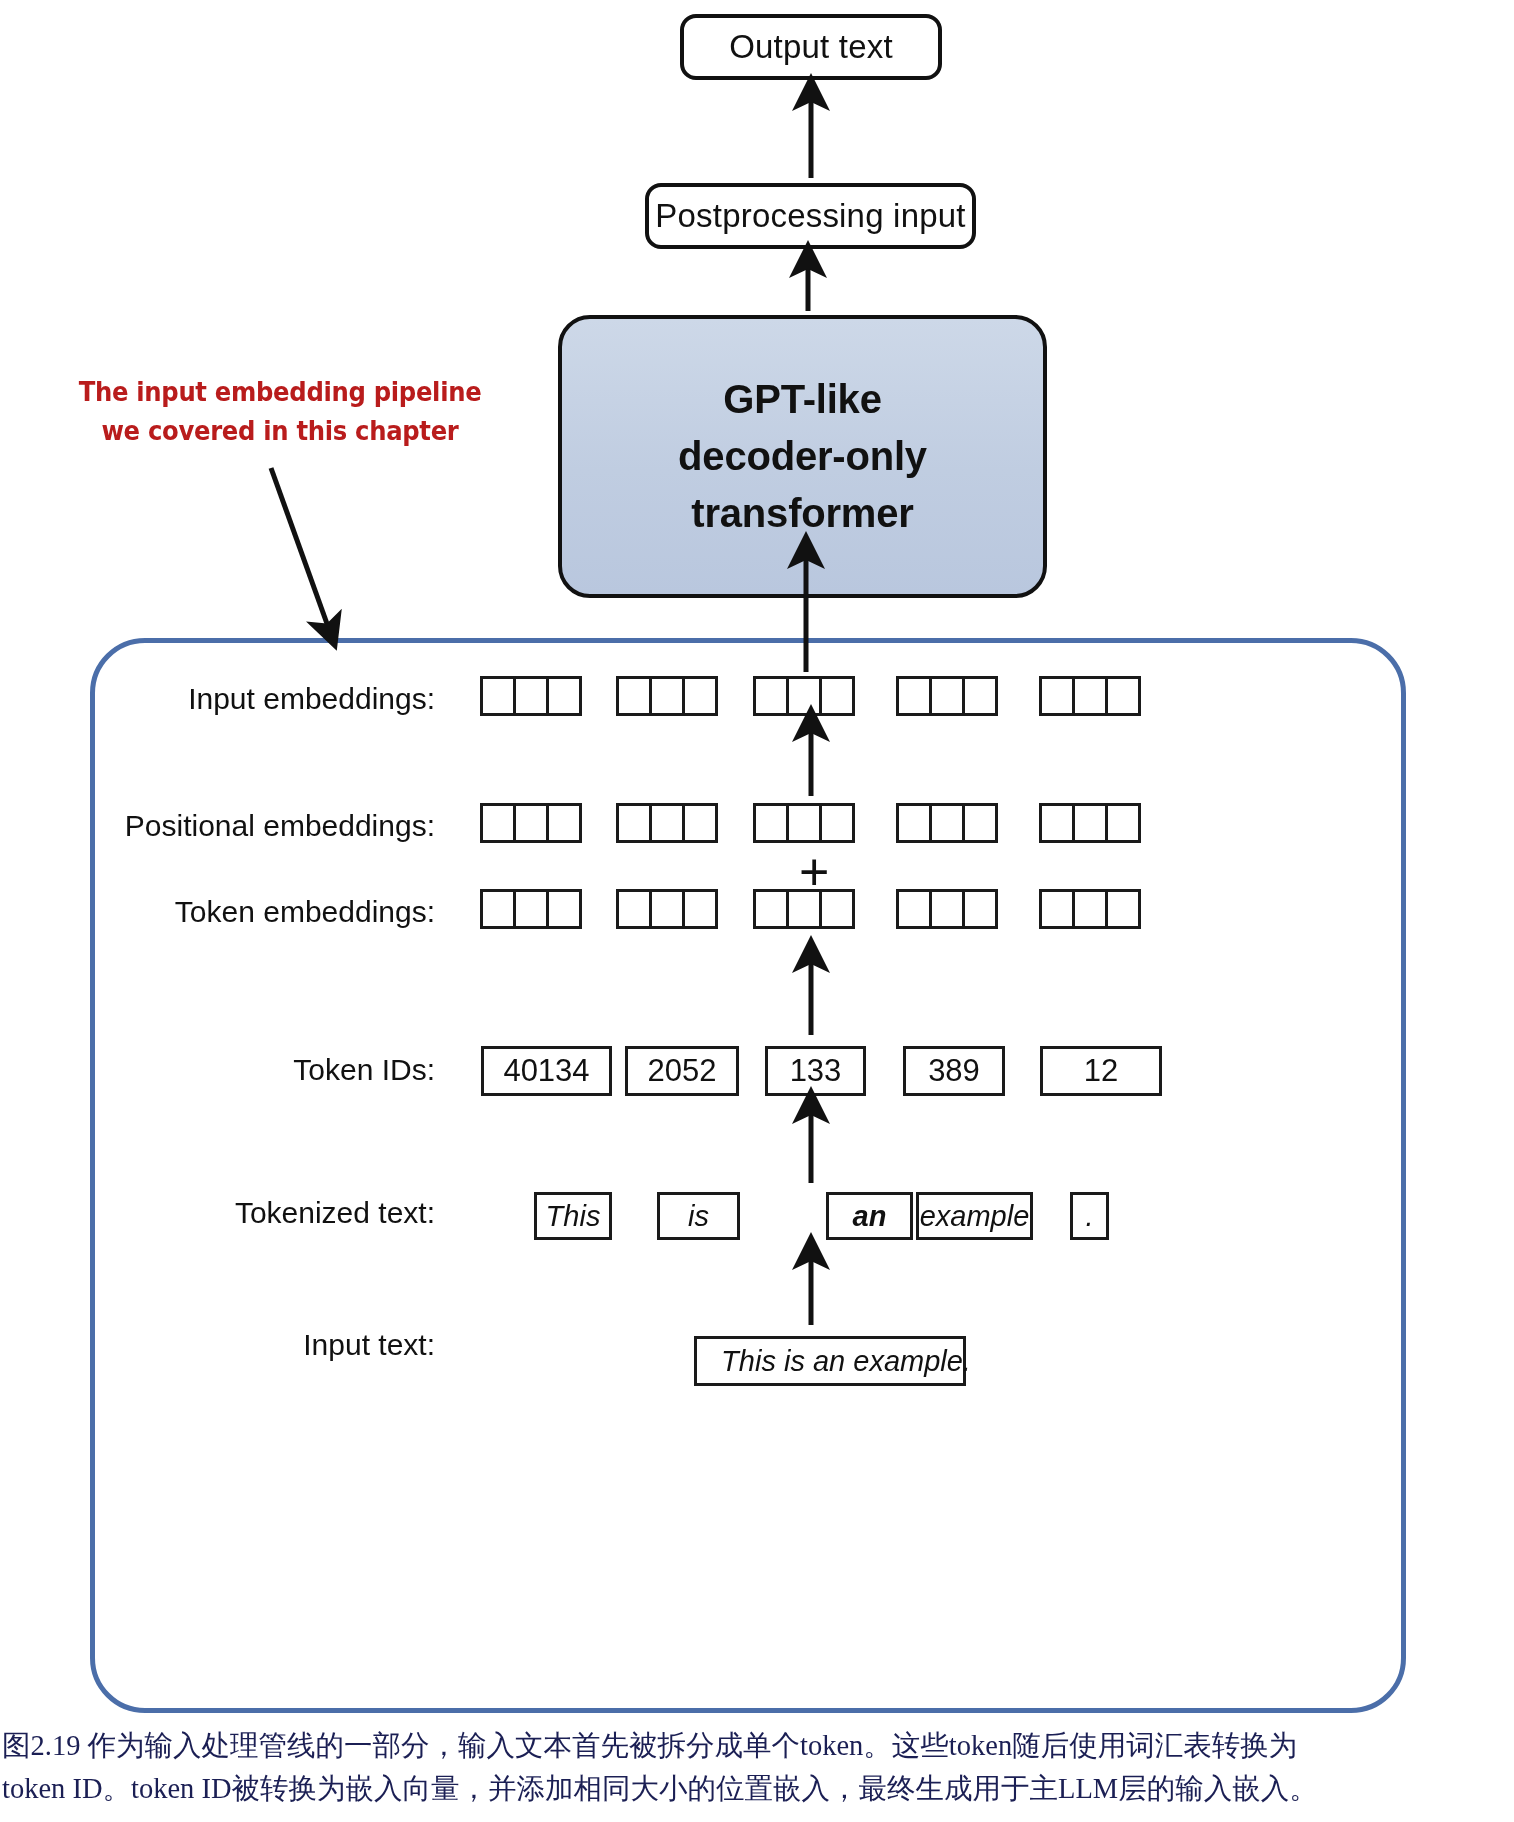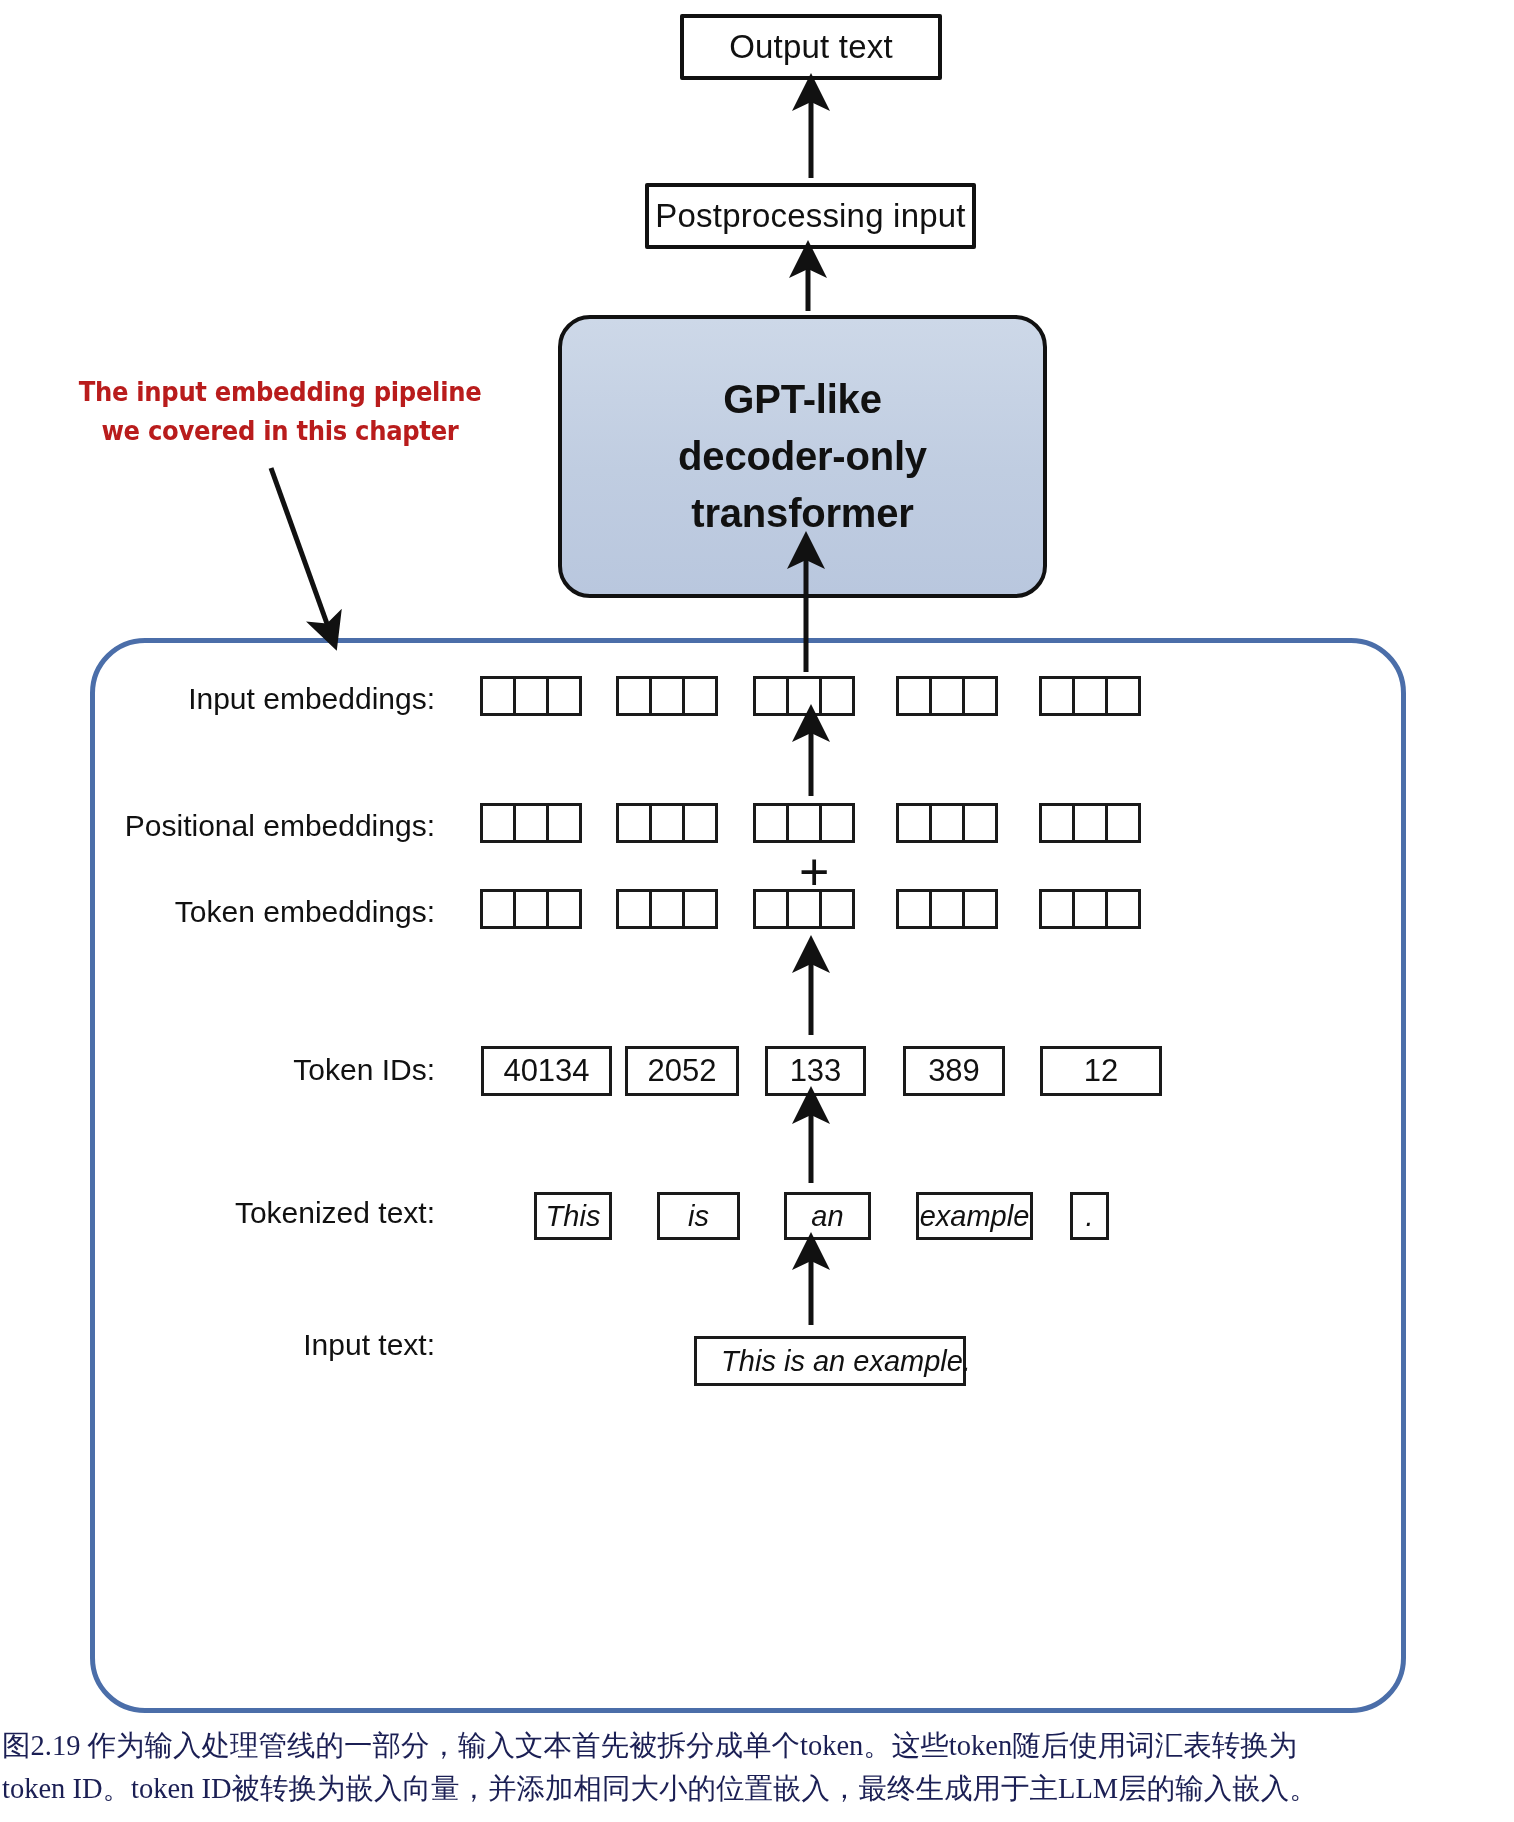--- a/index.html
+++ b/index.html
@@ -6,21 +6,21 @@
   body{
     width:1514px;height:1822px;position:relative;overflow:hidden;
     font-family:"Liberation Sans","DejaVu Sans",sans-serif;
     color:#111;
   }
 
   
   .pill{
     position:absolute;
     border:4px solid #111;
-    border-radius:2px;
+    border-radius:16px;
     background:#fff;
     display:flex;align-items:center;justify-content:center;
     font-size:33px;
     letter-spacing:.2px;
     white-space:nowrap;
     box-sizing:border-box;
   }
 
   
   .transformer{
@@ -251,21 +251,21 @@
     </div>
   </div>
 
 <div id="tokenized-row">
     <div class="tbox italic" style="left: 519px; top: 1192px; width: 78px; height: 48px;">
       <span>This</span>
     </div>
     <div class="tbox italic" style="left: 642px; top: 1192px; width: 83px; height: 48px;">
       <span>is</span>
     </div>
-    <div class="tbox italic" style="left: 769px; top: 1192px; width: 87px; height: 48px;">
+    <div class="tbox italic" style="left: 811px; top: 1192px; width: 87px; height: 48px; font-weight: bold;">
       <span>an</span>
     </div>
     <div class="tbox italic" style="left: 901px; top: 1192px; width: 117px; height: 48px;">
       <span>example</span>
     </div>
     <div class="tbox italic" style="left: 1055px; top: 1192px; width: 39px; height: 48px; align-items: flex-end; padding-bottom: 4px;">
       <span>.</span>
     </div>
   </div>
 

